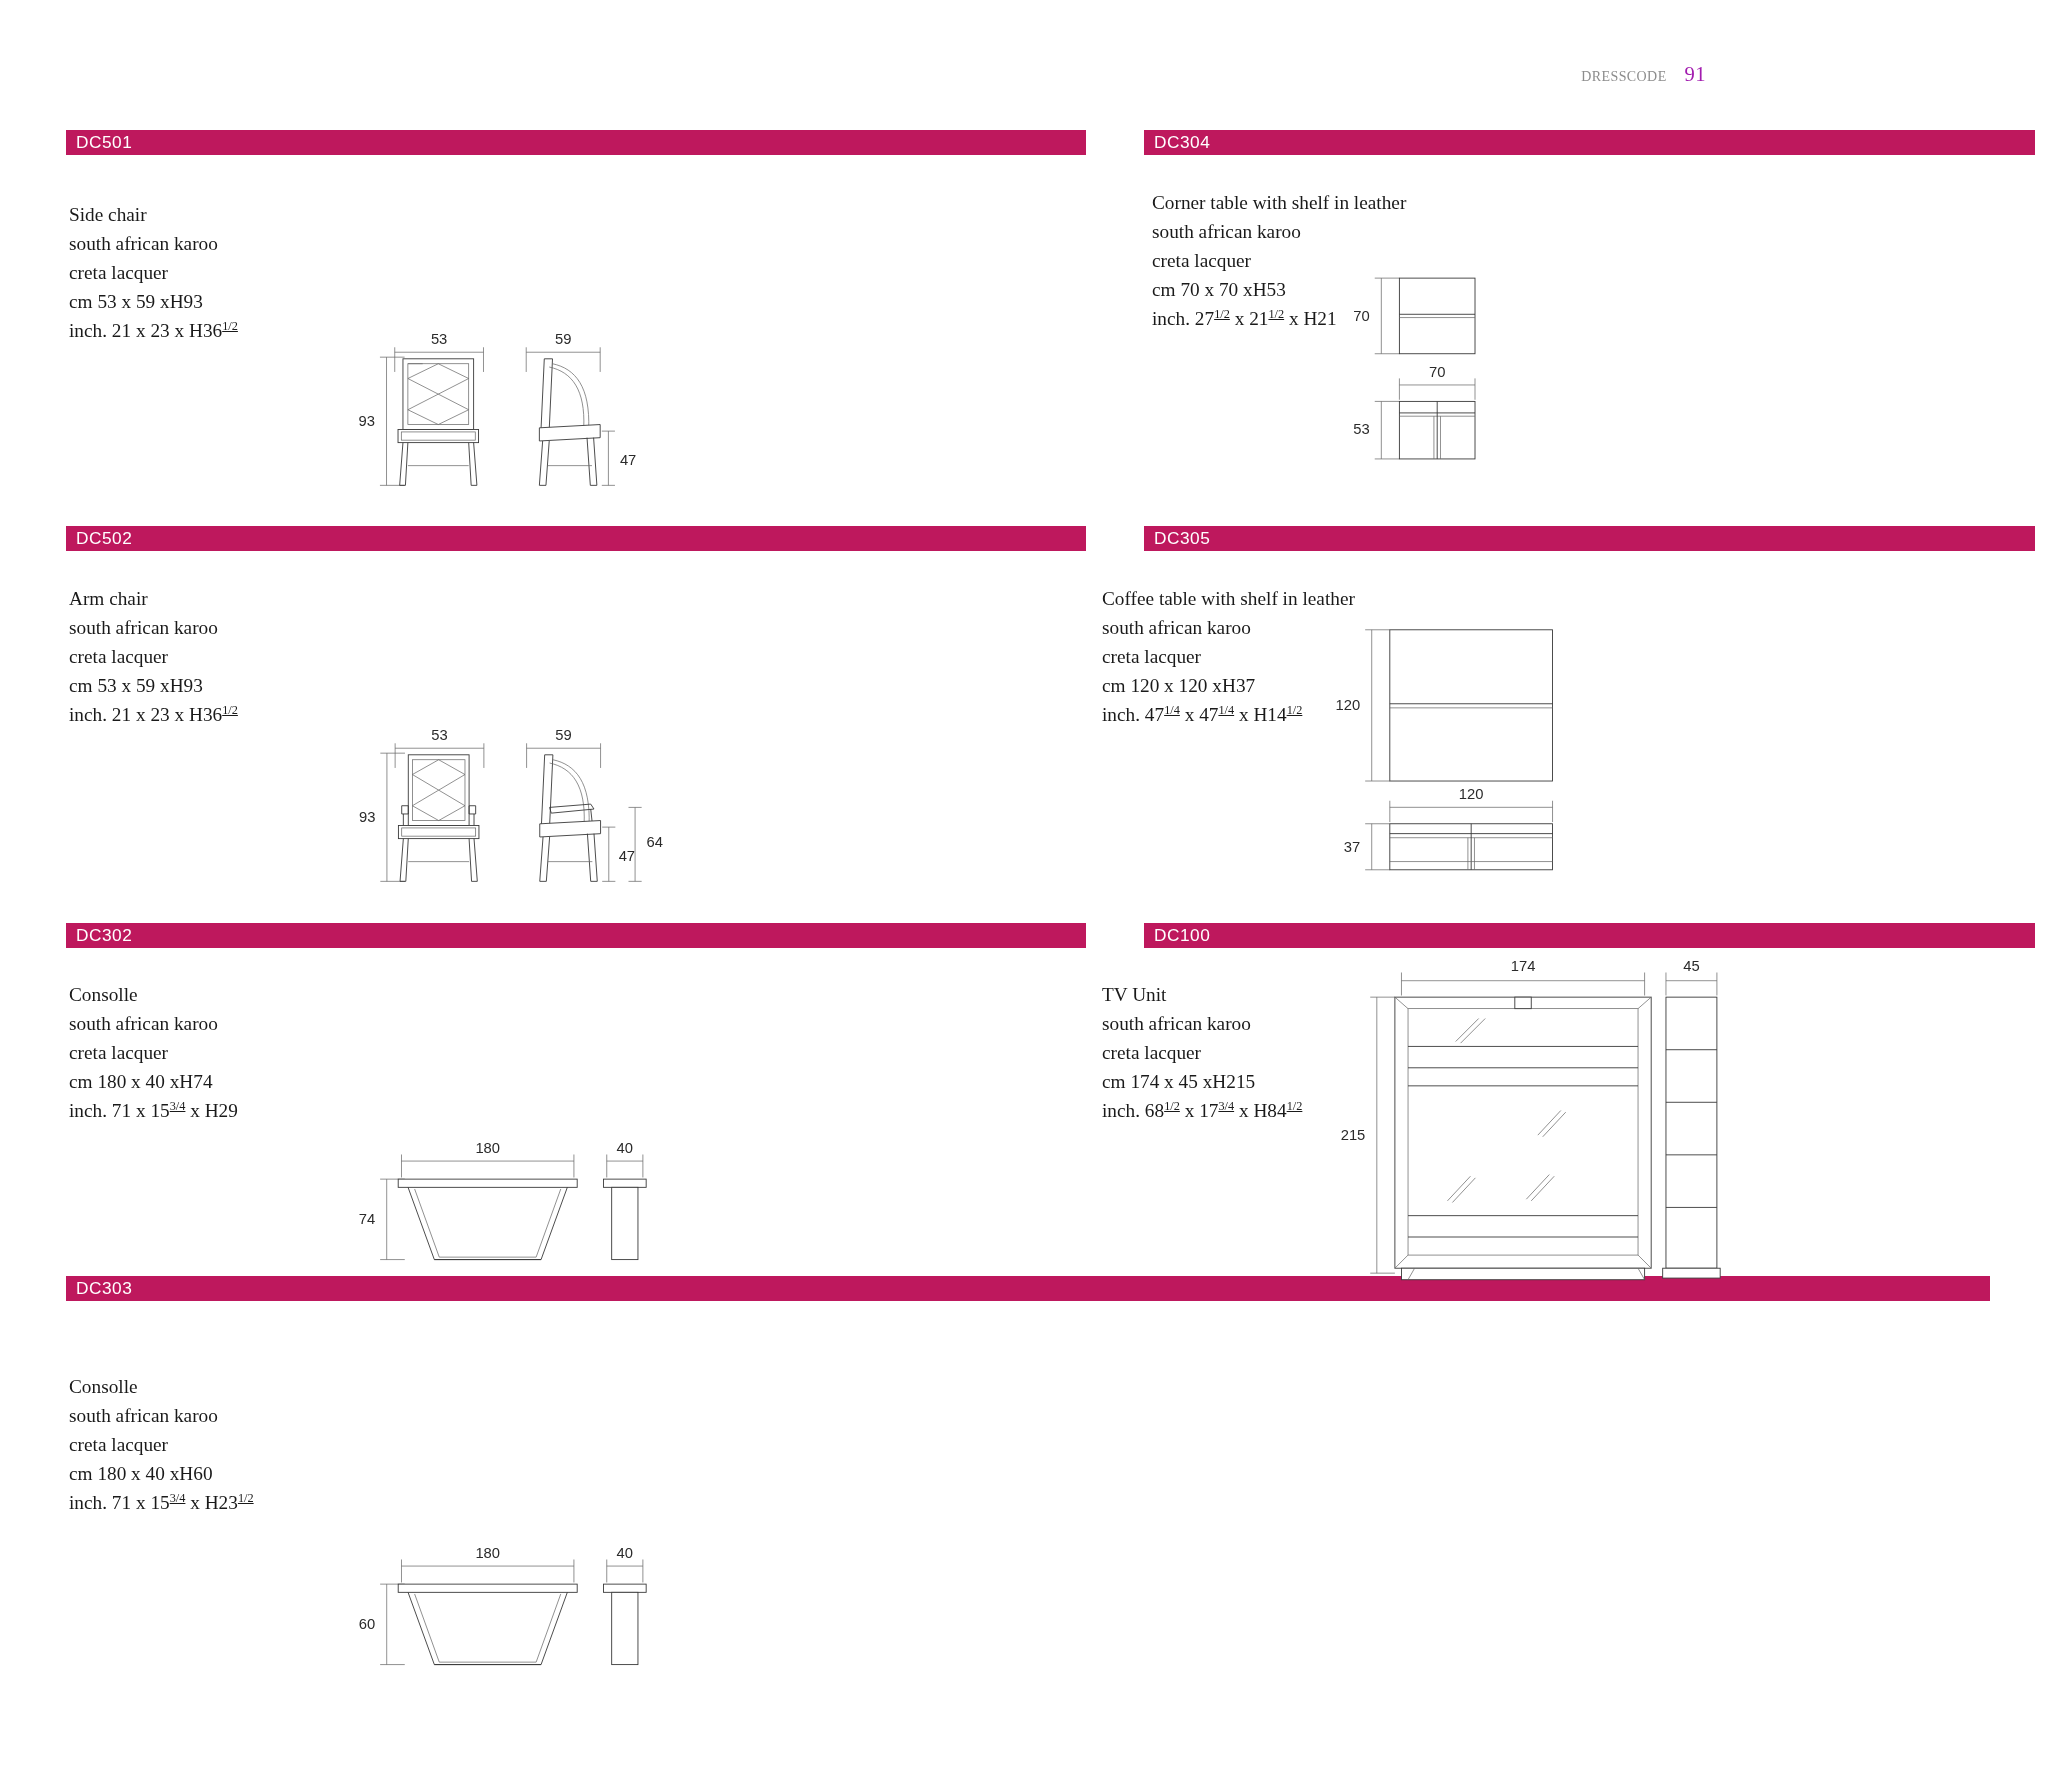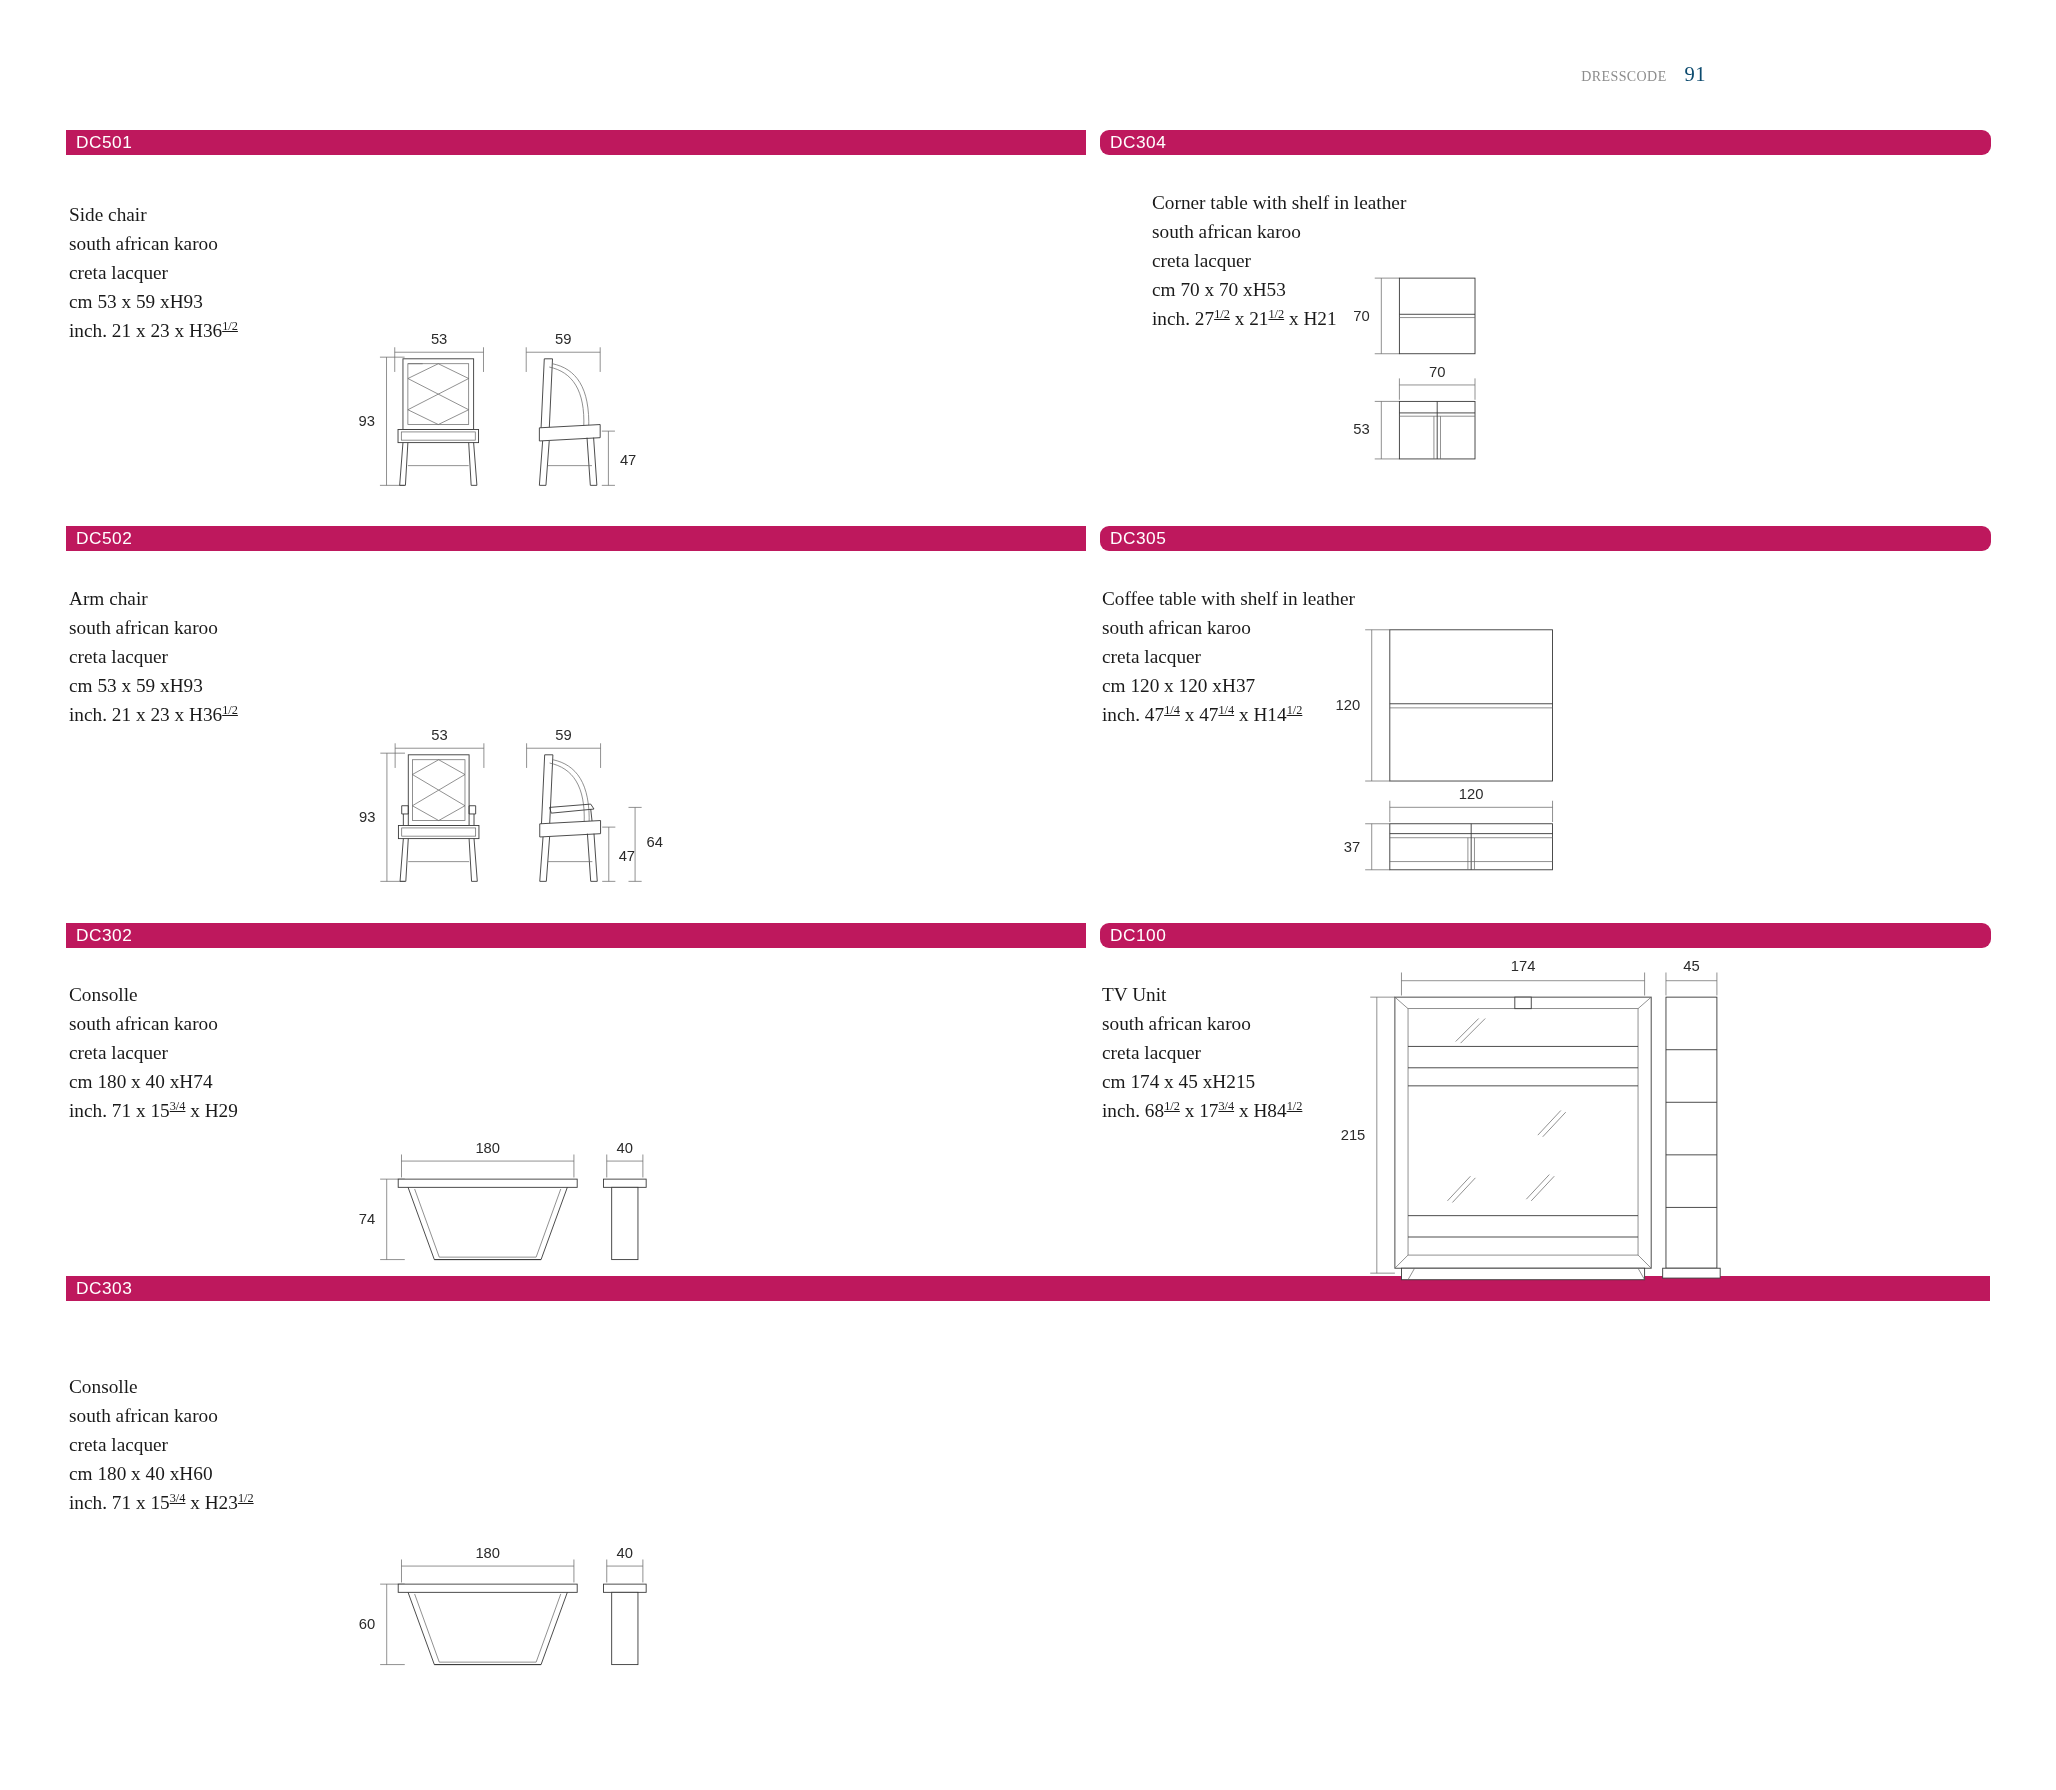--- a/index.html
+++ b/index.html
@@ -27,38 +27,38 @@
     right: 64px;
     top: 63px;
     font-size: 20.6px;
     letter-spacing: 0.4px;
     color: #8d8d8d;
     display: flex;
     align-items: baseline;
     gap: 18px;
   }
   .page-header .title { font-variant: small-caps; }
-  .page-header .pno { color: #0c4a6e; }
+  .page-header .pno { color: #a21caf; }
 
   
   .bar {
     position: absolute;
     height: 25px;
     background: #be185d;
     color: #ffffff;
     font-family: "Liberation Sans", sans-serif;
     font-size: 17.3px;
     letter-spacing: 0.5px;
     display: flex;
     align-items: center;
     padding-left: 10px;
     box-sizing: border-box;
   }
   .bar.left  { left: 66px;  width: 1020px; }
-  .bar.right { left: 1100px; width: 891px; border-radius: 9px; }
+  .bar.right { left: 1144px; width: 891px; }
   .bar.full  { left: 66px;  width: 1924px; }
 
   
   .spec {
     position: absolute;
     font-size: 19.3px;
     line-height: 29px;
     white-space: nowrap;
   }
   .spec sup { font-size: 12.3px; vertical-align: super; line-height: 0; text-decoration: underline; }

